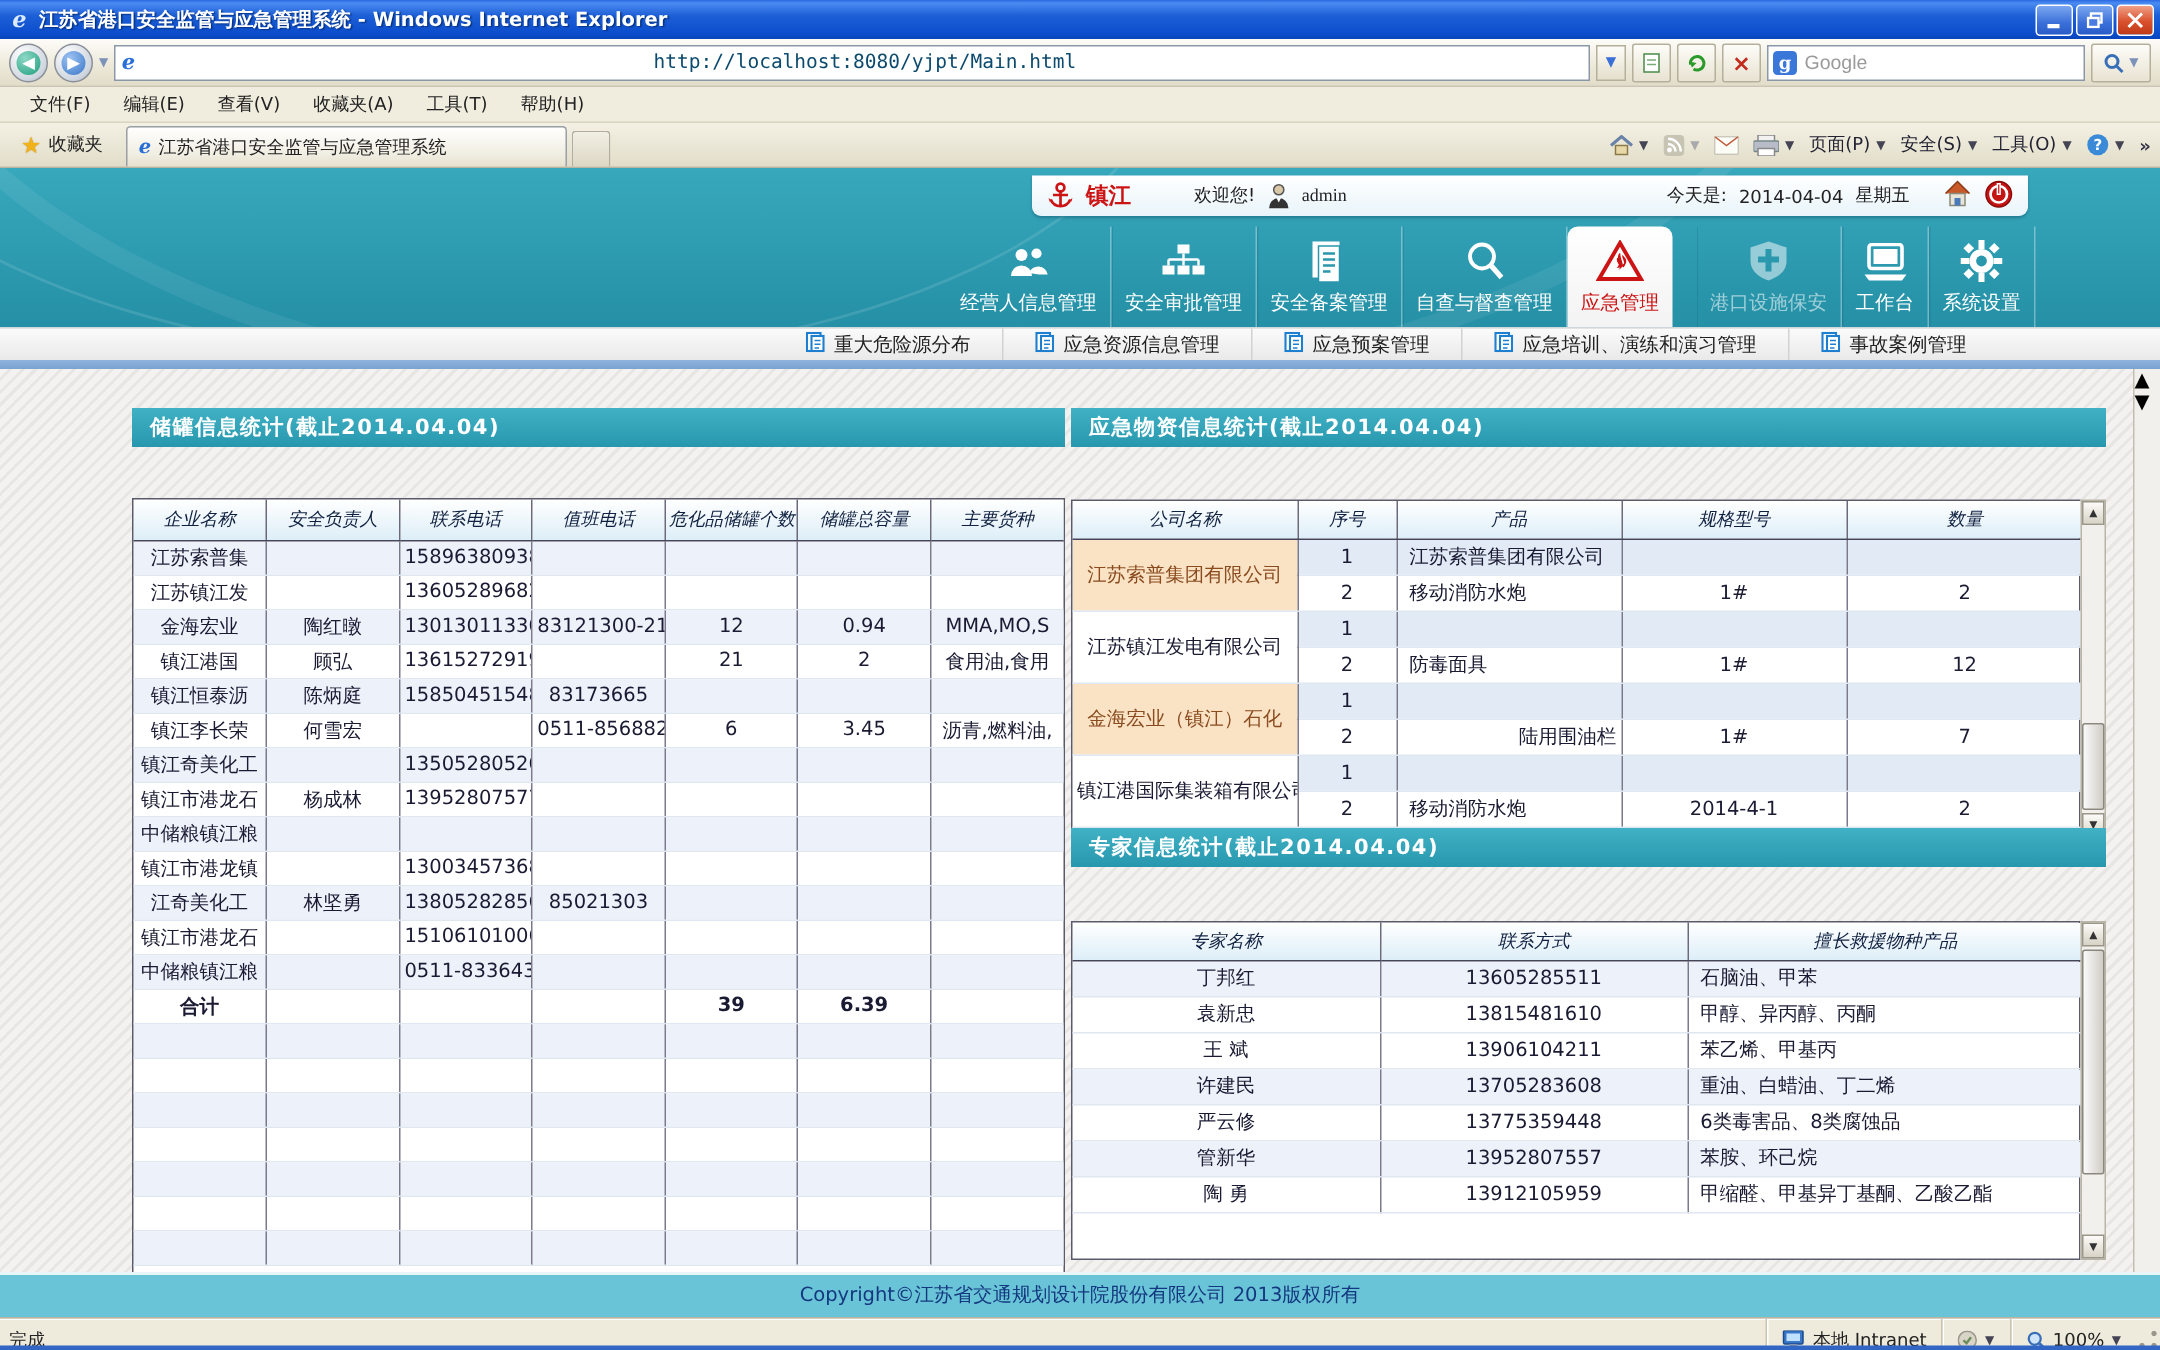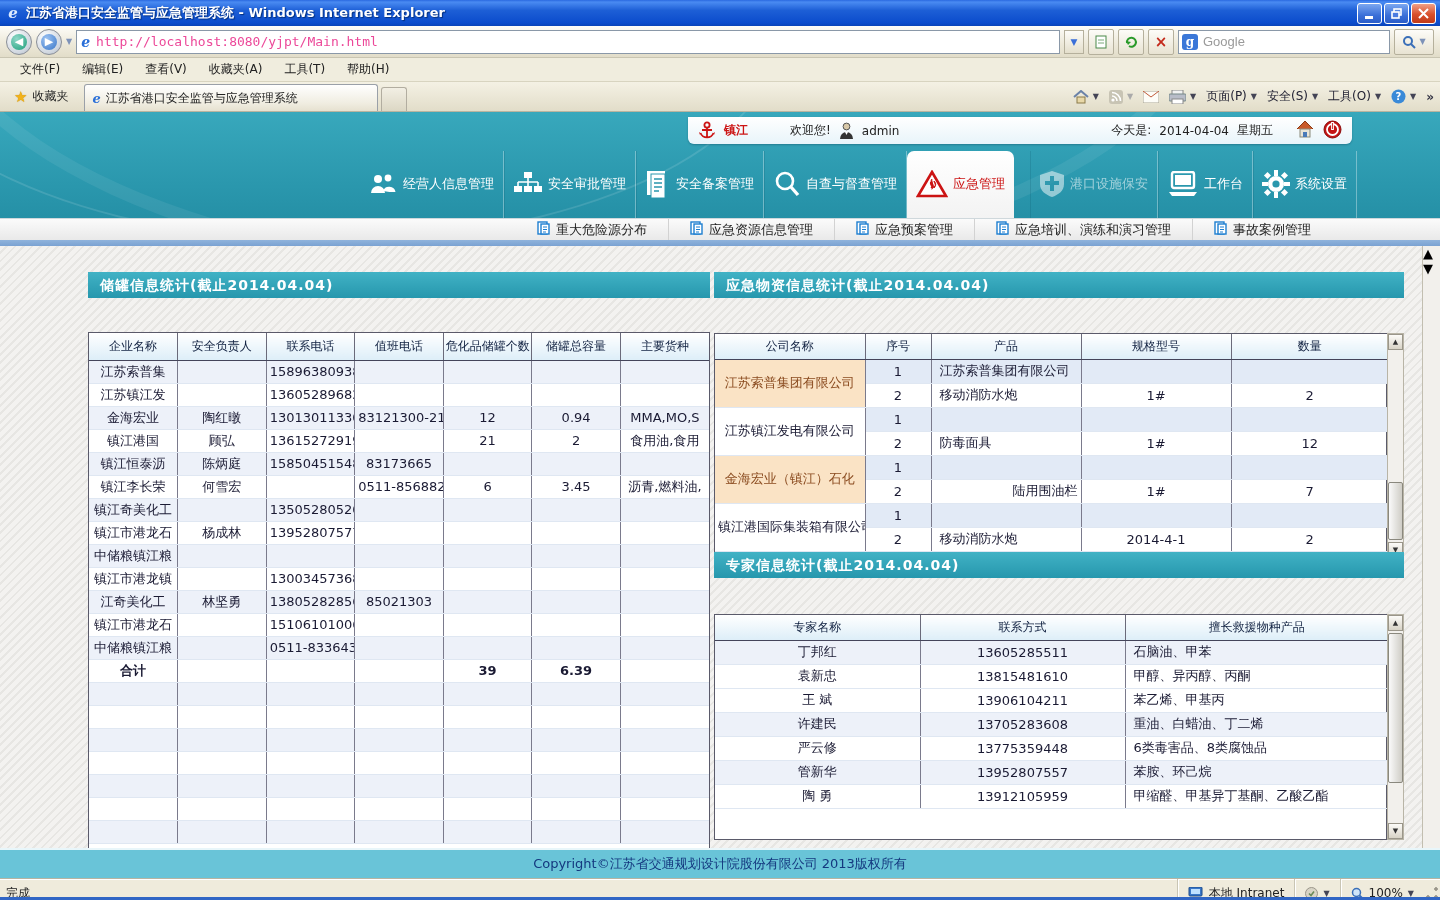--- a/index.html
+++ b/index.html
@@ -23,21 +23,21 @@
     background:linear-gradient(#fdfcf8,#ece8d8 60%,#e2ddc9); border-bottom:1px solid #c9c5b2;
     display:flex; align-items:center; padding:0 6px; gap:4px; }
   .navcircle { width:26px; height:26px; border-radius:50%; border:1px solid #8a8f98;
     background:radial-gradient(circle at 35% 30%,#ffffff,#cfd6df 70%,#aab2bd); display:flex; align-items:center; justify-content:center; }
   .navcircle .arr { width:16px; height:16px; border-radius:50%; color:#fff; font-size:11px; line-height:16px; text-align:center; font-weight:bold; }
   .arr.back { background:radial-gradient(circle at 35% 30%,#8fd8c8,#1e9e7a); }
   .arr.fwd  { background:radial-gradient(circle at 35% 30%,#9cc2f2,#3a77c8); }
   .drop8 { color:#7d92b8; font-size:8px; }
   .urlwrap { flex:1; height:24px; background:#fff; border:1px solid #8a98a8; display:flex; align-items:center; padding:0 2px; gap:4px; }
   .urlwrap .ie-mini { font:italic bold 14px "DejaVu Serif",serif; color:#2a6fd8; padding:0 2px; }
-  .urlfield { flex:1; border:0; outline:none; font:13px "DejaVu Sans Mono","Liberation Mono",monospace; color:#ec4899; background:transparent; }
+  .urlfield { flex:1; border:0; outline:none; font:13px "DejaVu Sans Mono","Liberation Mono",monospace; color:#0c4a6e; background:transparent;text-align:center; }
   .urldrop { width:20px; height:24px; background:linear-gradient(#fdfcf8,#e4dfcc); border:1px solid #b5b09c; color:#3a6fd8;
     font-size:9px; display:flex; align-items:center; justify-content:center; }
   .abtn { width:26px; height:26px; background:linear-gradient(#fdfcf8,#e8e3d2); border:1px solid #b5b09c; border-radius:2px;
     display:flex; align-items:center; justify-content:center; }
   .abtn.stop { color:#c42a1c; font-weight:bold; font-size:15px; }
   .searchbox { width:212px; height:24px; background:#fff; border:1px solid #8a98a8; display:flex; align-items:center; gap:5px; padding:0 3px; }
   .glogo { width:16px; height:16px; background:#3a77d8; border-radius:3px; color:#fff; font:bold 12px "DejaVu Serif",serif;
     display:flex; align-items:center; justify-content:center; }
   .searchfield { flex:1; border:0; outline:none; color:#9a9a9a; font-size:13px; background:transparent; }
   .sbtn { width:40px; height:26px; background:linear-gradient(#fdfcf8,#e8e3d2); border:1px solid #b5b09c; border-radius:2px;
@@ -64,28 +64,28 @@
   
   .appheader { position:absolute; left:0; top:112px; width:1440px; height:106px; overflow:hidden;
     background:linear-gradient(#38a8bc,#2a97ad 70%,#2590a6); }
   .wave { position:absolute; border:2px solid rgba(255,255,255,.12); border-radius:50%; }
   .wave.w1 { width:900px; height:420px; left:-120px; top:-290px; }
   .wave.w2 { width:1300px; height:600px; left:-80px; top:-430px; border-width:14px; border-color:rgba(255,255,255,.07); }
 
   .userbar { position:absolute; top:5px; right:88px; width:664px; height:27px;
     background:linear-gradient(#ffffff,#e8f4fa); border-radius:0 0 6px 6px; box-shadow:0 1px 2px rgba(0,40,60,.3);
     display:flex; align-items:center; padding:0 10px; gap:8px; font-size:12px; color:#222; }
-  .region { color:#cc1414; font-weight:bold; font-size:12px; margin-right:26px; }
+  .region { color:#cc1414; font-weight:bold; font-size:15px; margin-right:26px; }
   .welcome { margin-left:8px; }
-  .uname { margin-right:60px; }
+  .uname { margin-right:60px;font-family:Liberation Serif, serif; }
   .today { margin-left:auto; display:flex; gap:8px; align-items:center; }
   .hicon { margin-left:14px; }
 
   .mainnav { position:absolute; right:83px; bottom:0; height:67px; display:flex; align-items:stretch; }
-  .nav-item { display:flex; flex-direction:row; align-items:center; justify-content:flex-end; gap:5px;
+  .nav-item { display:flex; flex-direction:column; align-items:center; justify-content:flex-end; gap:5px;
     padding:6px 9px 7px; color:#fff; font-size:13px; white-space:nowrap; border-right:1px solid rgba(255,255,255,.35);
     box-shadow:inset 1px 0 0 rgba(0,60,80,.15); }
   .nav-item:first-child { box-shadow:none; }
   .nav-item .nicon svg { display:block; }
   .nav-item.active { background:linear-gradient(#ffffff,#f3f3f3); border-radius:7px 7px 0 0; color:#cc1414; border-right:0; box-shadow:none; }
   .nav-item.disabled { color:rgba(255,255,255,.55);margin-left:16px; }
   .nav-item.disabled svg { opacity:.5; }
 
   .submenubar { position:absolute; left:0; top:218px; width:1440px; height:22px;
     background:linear-gradient(#fbfbfb,#e9e9e9); border-top:1px solid #cfd8dc; display:flex; justify-content:flex-end;
@@ -103,21 +103,21 @@
   .panel { position:absolute; }
   .p-tank { left:88px; top:26px; width:622px; }
   .p-sup  { left:714px; top:26px; width:690px; }
   .p-exp  { left:714px; top:306px; width:690px; }
   .tablebox { position:absolute; background:#fff; border:1px solid #5a5a6a; }
   .tb-tank { left:0; top:60px; width:622px; height:532px; }
   .tb-sup  { left:0; top:61px; width:673px; height:226px; }
   .tb-exp  { left:0; top:62px; width:673px; height:226px; }
   table { border-collapse:collapse; table-layout:fixed; width:100%; }
   th { background:linear-gradient(#ffffff,#ddeef8); font-weight:normal; color:#102040; font-size:12px;
-    border-right:1px solid #6a6a7a; border-bottom:1px solid #44445a; padding:0 2px; white-space:nowrap; overflow:hidden; }
+    border-right:1px solid #6a6a7a; border-bottom:1px solid #44445a; padding:0 2px; white-space:nowrap; overflow:hidden;font-style:italic; }
   td { color:#1a1a33; font-size:13px; text-align:center; border-right:1px solid #7a7a8c; border-bottom:1px solid #dfe7f2;
     padding:0 3px; white-space:nowrap; overflow:hidden; }
   th:last-child, td:last-child { border-right:0; }
   .t-tank th { height:27px; } .t-tank td { height:23px; }
   .t-sup th, .t-exp th { height:25px; } .t-sup td, .t-exp td { height:24px; }
   tr.lt td { background:#edf1f9; }
   tr.total td { font-weight:bold; }
   .t-sup td.company { background:#fff; text-align:center; }
   .t-sup td.company.hl { background:#fae3c5; color:#8a4b1f; }
   .t-sup tr.suba td { background:#e2eaf6; } .t-sup tr.suba td.company { background:inherit; }

